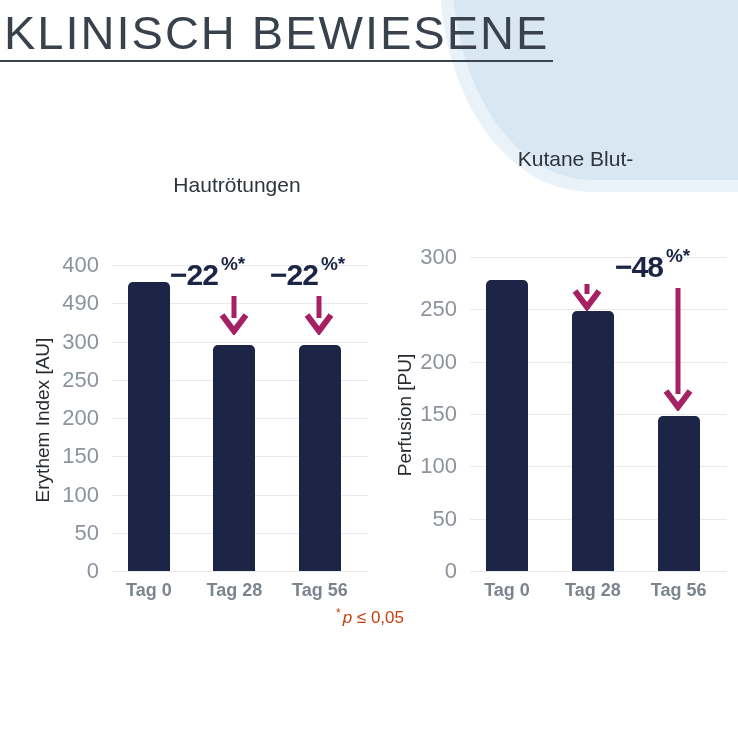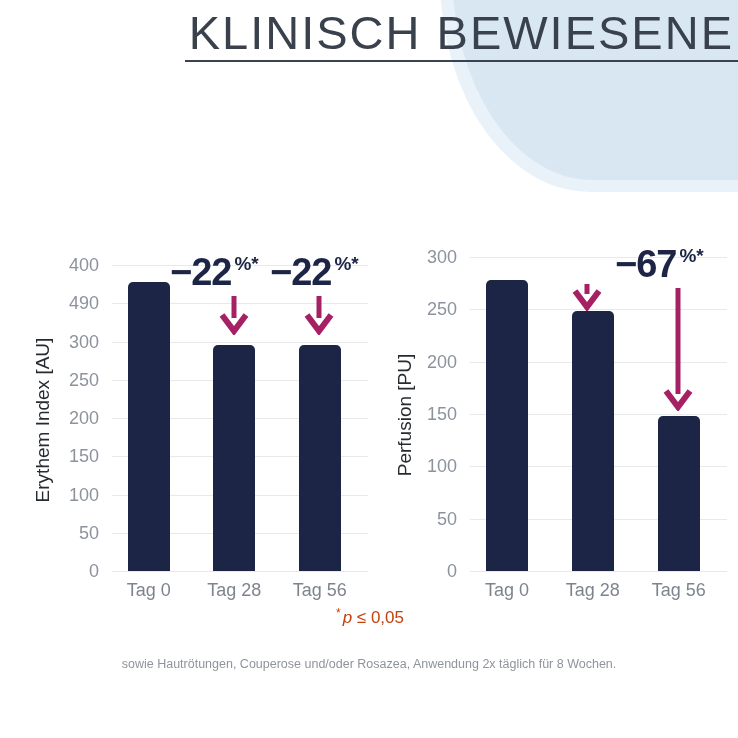--- a/index.html
+++ b/index.html
@@ -10,41 +10,41 @@
   *{margin:0;padding:0;box-sizing:border-box;}
   body{background:#fff;font-family:"Liberation Sans","DejaVu Sans",sans-serif;}
   .canvas{position:relative;width:738px;height:738px;background:#fff;overflow:hidden;}
 
   .blob{position:absolute;pointer-events:none;}
   .blob-back{left:440px;top:-42px;width:448px;height:234px;background:var(--blue2);
     border-bottom-left-radius:150px 215px;}
   .blob-main{left:452px;top:-42px;width:436px;height:222px;background:var(--blue1);
     border-bottom-left-radius:140px 210px;}
 
-  .main-title{position:absolute;left:0;top:8px;width:738px;text-align:right;
+  .main-title{position:absolute;left:0;top:8px;width:738px;text-align:left;
     color:var(--titlecol);font-weight:300;letter-spacing:2px;font-size:47px;line-height:1.05;}
   .main-title .tline{display:block;}
   .main-title .tline span{display:inline-block;border-bottom:2px solid #3a4350;padding:0 4px 3px 4px;}
   .main-title .tline + .tline{margin-top:6px;}
 
   .chart-title{position:absolute;font-size:21px;color:#2d343d;text-align:center;line-height:25px;}
   .axis-title{position:absolute;transform:rotate(-90deg);font-size:19px;color:#262b31;
     text-align:center;height:22px;}
 
   .plot{position:absolute;}
   .gridline{position:absolute;left:0;right:0;height:1px;background:var(--grid);}
   .ytick{position:absolute;right:calc(100% + 13px);transform:translateY(-50%);
-    font-size:18px;color:var(--tickgray);white-space:nowrap;}
+    font-size:22px;color:var(--tickgray);white-space:nowrap;}
   .bar{position:absolute;bottom:0;width:42px;transform:translateX(-50%);
     background:var(--navy);border-radius:5px 5px 0 0;}
   .xtick{position:absolute;top:calc(100% + 9px);transform:translateX(-50%);
-    font-size:18px;color:var(--xgray);white-space:nowrap;}
+    font-size:18px;color:var(--xgray);white-space:nowrap;font-weight:bold;}
 
   .ann{position:absolute;color:var(--navy);white-space:nowrap;}
-  .ann-num{font-size:38px;font-weight:800;letter-spacing:-1px;line-height:1;}
+  .ann-num{font-size:30px;font-weight:800;letter-spacing:-1px;line-height:1;}
   .ann-sup{font-size:19px;font-weight:700;vertical-align:15px;margin-left:3px;}
   .arrow{position:absolute;}
 
   .footnote{position:absolute;left:285px;top:606px;width:170px;font-size:17px;
     color:#c2410c;text-align:center;}
   .footnote .star{font-size:12px;vertical-align:6px;margin-right:2px;}
   .footnote .pvar{font-style:italic;}
 
   .caption{position:absolute;left:0;top:655px;width:738px;text-align:center;
     font-size:12.5px;line-height:19px;color:var(--capgray);}
@@ -54,20 +54,21 @@
 
 <div class="canvas">
 
   <div class="blob blob-back"></div>
   <div class="blob blob-main"></div>
 
   <h1 class="main-title">
     <span class="tline"><span>KLINISCH BEWIESENE</span></span>
   </h1>
 
+  <div class="chart-title" style="left:87px;top:172px;width:300px;">Hautrötungen</div>
   <div class="axis-title" style="left:-110px;top:409px;width:306px;">Erythem Index [AU]</div>
   <div class="plot" style="left:112px;top:265px;width:256px;height:306px;">
       <div class="gridline" style="top: 0%;"></div>
       <div class="ytick" style="top: 0%;">400</div>
       <div class="gridline" style="top: 12.5%;"></div>
       <div class="ytick" style="top: 12.5%;">490</div>
       <div class="gridline" style="top: 25%;"></div>
       <div class="ytick" style="top: 25%;">300</div>
       <div class="gridline" style="top: 37.5%;"></div>
       <div class="ytick" style="top: 37.5%;">250</div>
@@ -98,20 +99,21 @@
   <svg class="arrow" style="left:219px;top:295px;" width="30" height="40" viewBox="0 0 30 40">
     <path d="M15 1 V 23" stroke="#a52164" stroke-width="5" fill="none"></path>
     <path d="M3 20 L15 36 L27 20" stroke="#a52164" stroke-width="6" fill="none" stroke-linejoin="miter"></path>
   </svg>
   <svg class="arrow" style="left:304px;top:295px;" width="30" height="40" viewBox="0 0 30 40">
     <path d="M15 1 V 23" stroke="#a52164" stroke-width="5" fill="none"></path>
     <path d="M3 20 L15 36 L27 20" stroke="#a52164" stroke-width="6" fill="none" stroke-linejoin="miter"></path>
   </svg>
 
   <div class="chart-title" style="left:428px;top:146px;width:295px;">
+    <div>Kutane Blut-</div>
   </div>
   <div class="axis-title" style="left:252px;top:404px;width:306px;">Perfusion [PU]</div>
   <div class="plot" style="left:470px;top:257px;width:257px;height:314px;">
       <div class="gridline" style="top: 0%;"></div>
       <div class="ytick" style="top: 0%;">300</div>
       <div class="gridline" style="top: 16.6667%;"></div>
       <div class="ytick" style="top: 16.6667%;">250</div>
       <div class="gridline" style="top: 33.3333%;"></div>
       <div class="ytick" style="top: 33.3333%;">200</div>
       <div class="gridline" style="top: 50%;"></div>
@@ -124,33 +126,32 @@
       <div class="ytick" style="top: 100%;">0</div>
       <div class="bar" style="left: 14.4%; height: 92.6667%;"></div>
       <div class="xtick" style="left: 14.4%;">Tag 0</div>
       <div class="bar" style="left: 47.8%; height: 82.6667%;"></div>
       <div class="xtick" style="left: 47.8%;">Tag 28</div>
       <div class="bar" style="left: 81.2%; height: 49.3333%;"></div>
       <div class="xtick" style="left: 81.2%;">Tag 56</div>
     </div>
 
   <div class="ann" style="left:615px;top:245px;">
-    <span class="ann-num">−67</span><span class="ann-sup">%*</span>
+    <span class="ann-num">−48</span><span class="ann-sup">%*</span>
   </div>
   <svg class="arrow" style="left:572px;top:283px;" width="30" height="28" viewBox="0 0 30 28">
     <path d="M15 1 V 11" stroke="#a52164" stroke-width="5" fill="none"></path>
     <path d="M3 8 L15 24 L27 8" stroke="#a52164" stroke-width="6" fill="none" stroke-linejoin="miter"></path>
   </svg>
   <svg class="arrow" style="left:663px;top:287px;" width="30" height="124" viewBox="0 0 30 124">
     <path d="M15 1 V 107" stroke="#a52164" stroke-width="5" fill="none"></path>
     <path d="M3 104 L15 120 L27 104" stroke="#a52164" stroke-width="6" fill="none" stroke-linejoin="miter"></path>
   </svg>
 
   <div class="footnote">
     <span class="star">*</span><span class="pvar">p</span>
     <span>≤ 0,05</span>
   </div>
 
   <div class="caption">
-    <div>sowie Hautrötungen, Couperose und/oder Rosazea, Anwendung 2x täglich für 8 Wochen.</div>
   </div>
 
 </div>
 
 </body></html>

